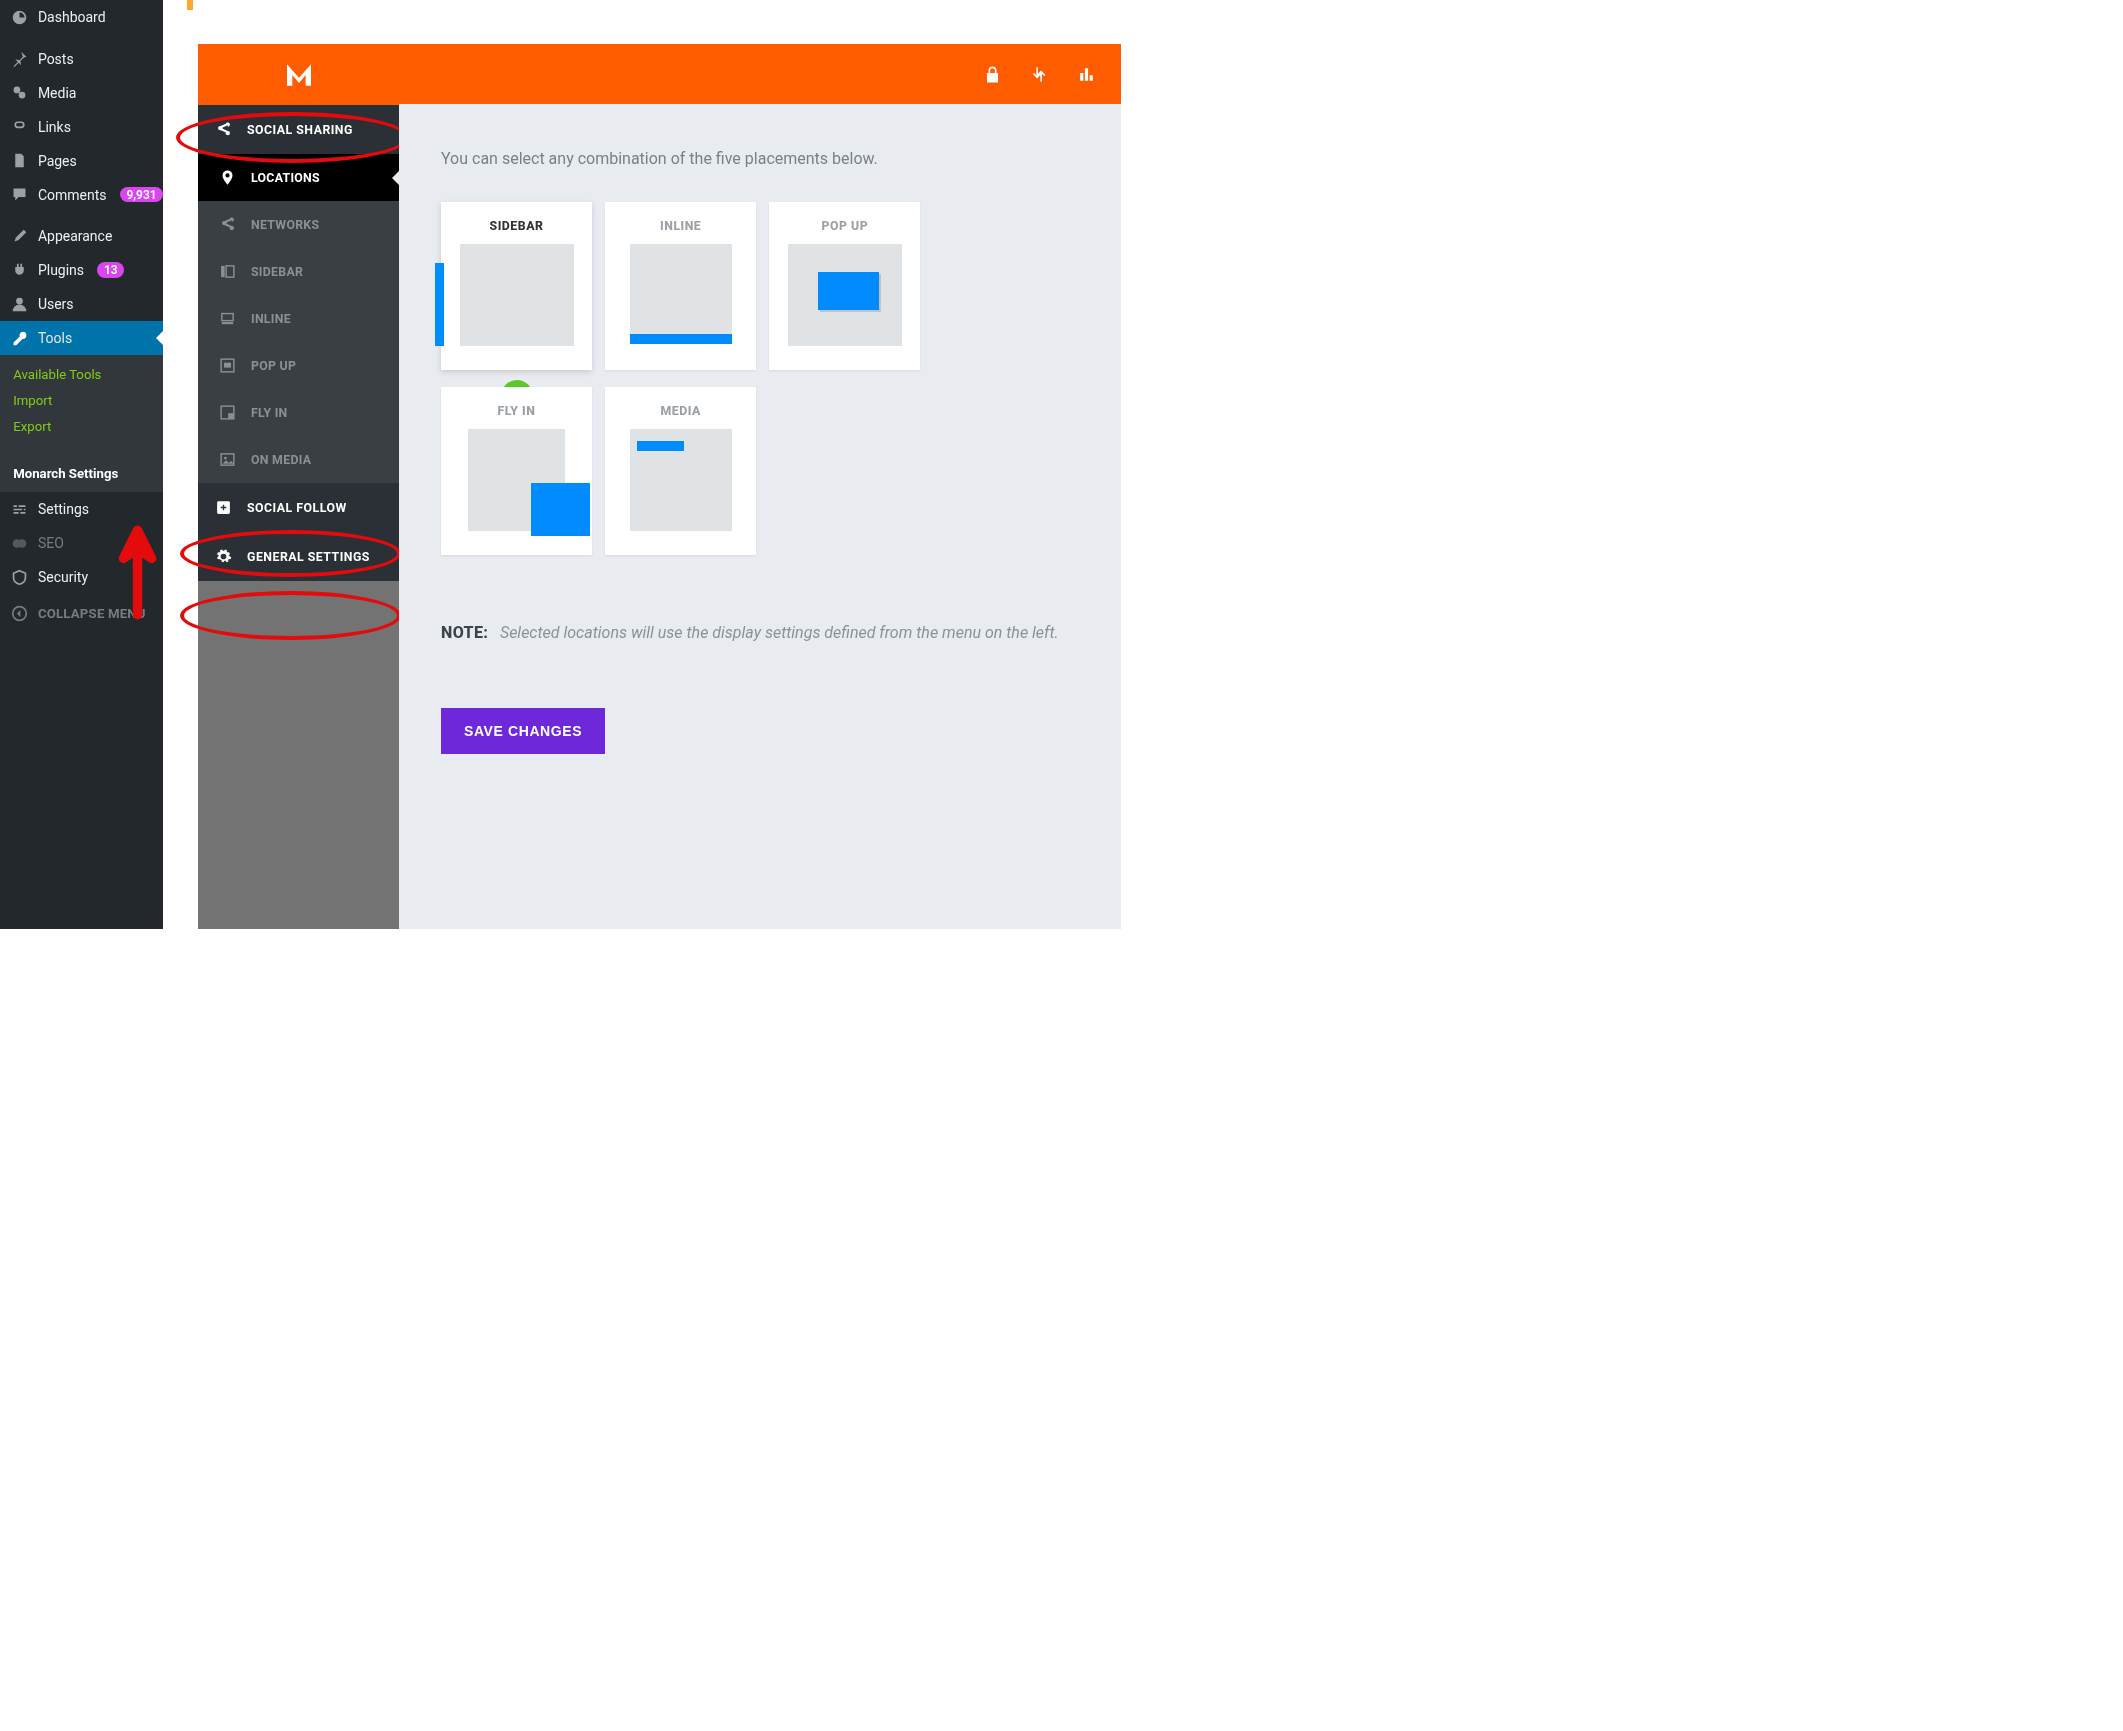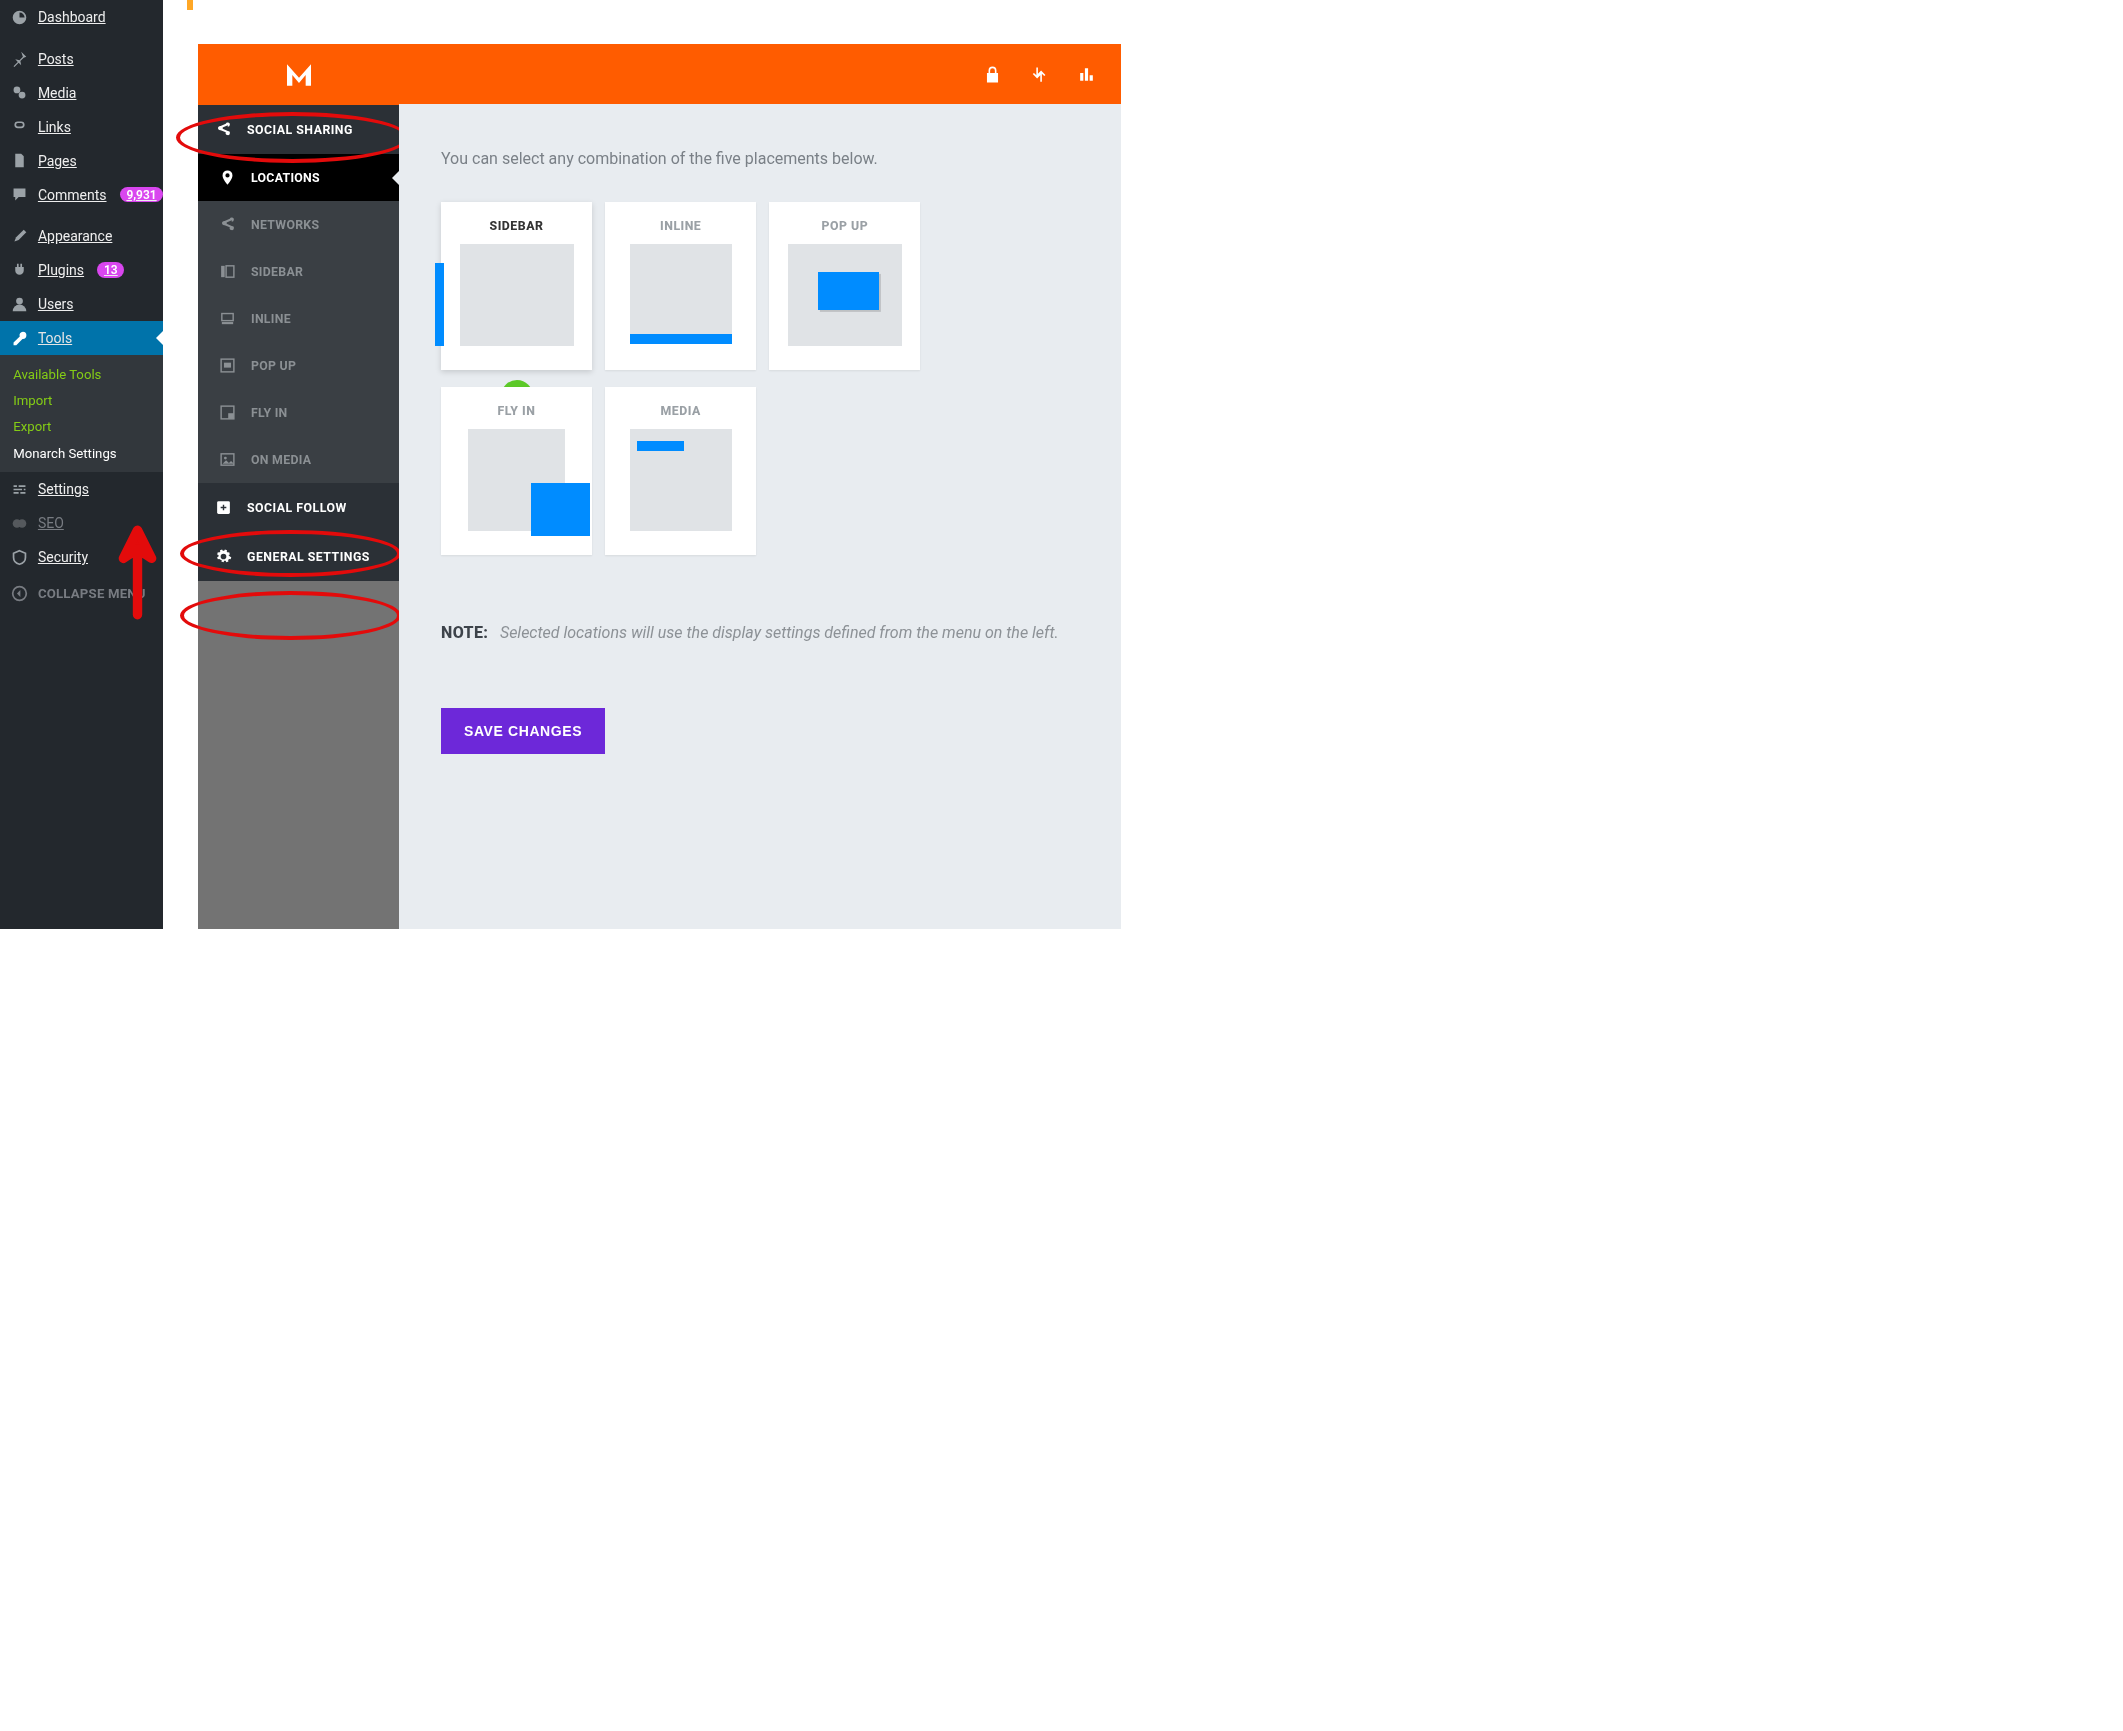--- a/index.html
+++ b/index.html
@@ -1,28 +1,28 @@
 <!DOCTYPE html>
 <html style="font-size:15px"><head>
 <meta charset="utf-8">
 <style>
   * { box-sizing: border-box; margin: 0; padding: 0; }
   body { font-family: -apple-system, "Segoe UI", Roboto, Helvetica, Arial, sans-serif; background: #fff; width: 1132px; height: 929px; position: relative; overflow: hidden; }
 
   
   .wp-sidebar { position: absolute; left: 0; top: 0; width: 163px; height: 100%; background: #23282d; color: #eee; }
-  .wp-item { display:flex; align-items:center; gap:9.5px; padding: 8.5px 11.4px; font-size: 14px; color:#eee; cursor:pointer;text-decoration:underline; }
+  .wp-item { display:flex; align-items:center; gap:9.5px; padding: 8.5px 11.4px; font-size: 14px; color:#eee; cursor:pointer; }
   .wp-item.active { background:#0073aa; color:#e5e5e5; position:relative; }
   .wp-item.active::after { content:''; position:absolute; right:-0.9px; top:50%; transform:translateY(-50%); border:8.5px solid transparent; border-right-color:#fff; }
   .wp-icon { width:17px; height:17px; display:flex; align-items:center; justify-content:center; fill:#9ba2a7; flex-shrink:0; }
   .wp-item.active .wp-icon { fill:#fff; }
   .wp-badge { background:#d946ef; color:#fff; border-radius:9.5px; font-size:12px; padding:0.9px 6.6px; margin-left:3.8px; font-weight:600; }
   .wp-sub { background:#32373c; padding:5.7px 0 5.7px 0; }
   .wp-sub-item { padding:5.7px 13.2px; font-size:13.2px; color:#84cc16; cursor:pointer; }
-  .wp-sub-item.current { color:#fff; font-weight:400; }
+  .wp-sub-item.current { color:#fff; font-weight:700;margin-top:20px; }
   .wp-collapse { display:flex; align-items:center; gap:9.5px; padding:11.4px; color:#787c82; font-size:13.2px; font-weight:700; letter-spacing:0.2px; cursor:pointer; }
 
   
   .red-arrow { position:absolute; left:114px; top:525px; pointer-events:none; }
 
   
   .orange-tick { position:absolute; left:187px; top:0; width:5.7px; height:10.4px; background:#ffa726; }
 
   
   .mon-sidebar { position:absolute; left:198px; top:44px; width:202px; background:#737373; height:886px; }

